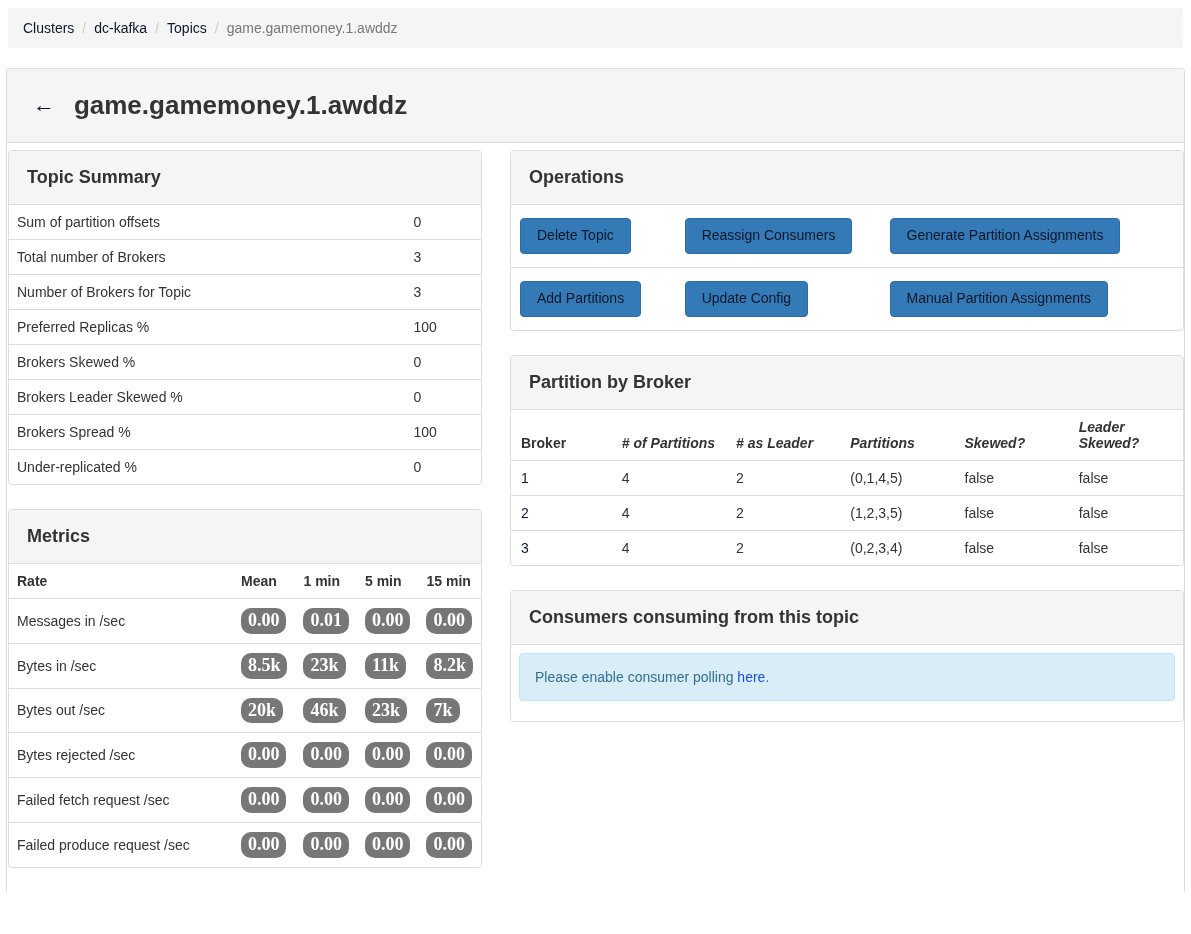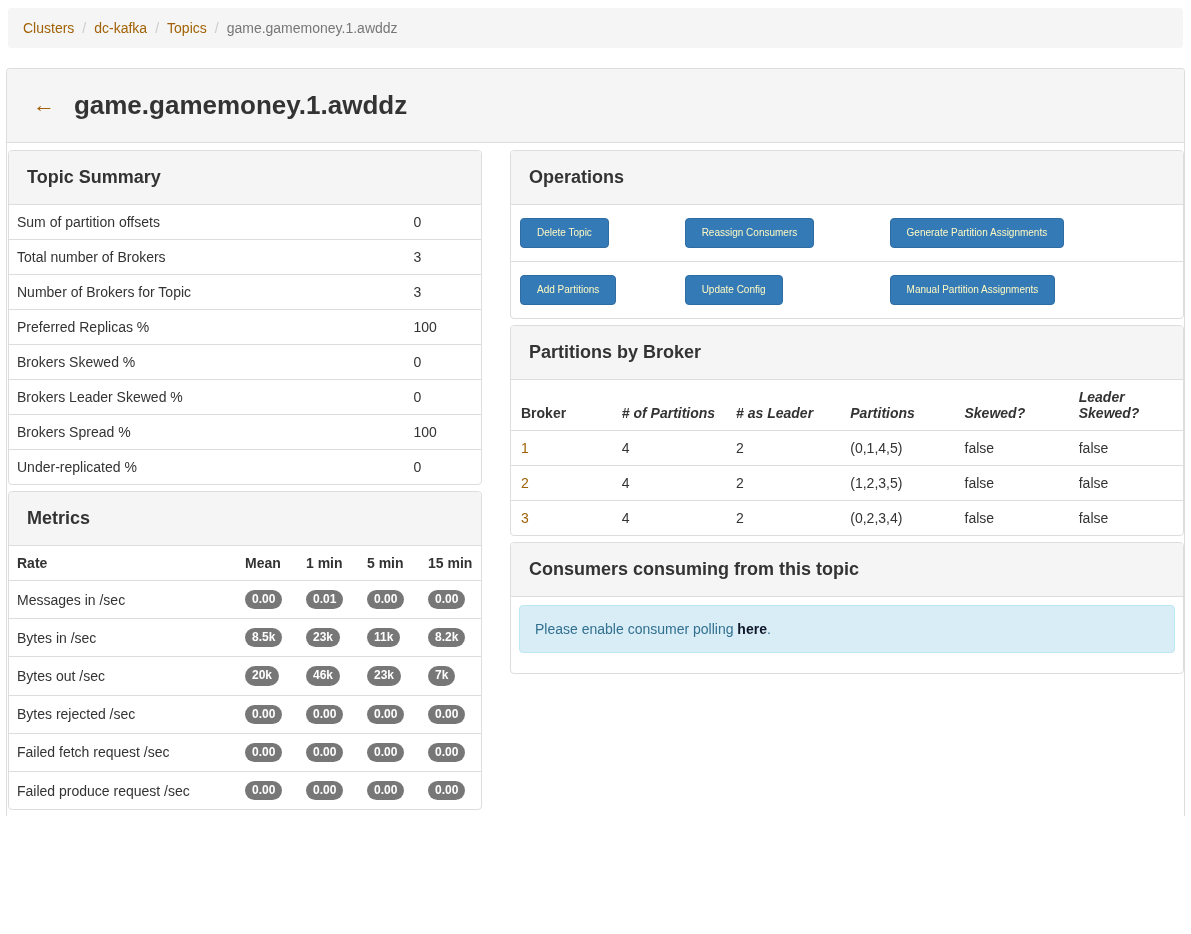--- a/index.html
+++ b/index.html
@@ -3,21 +3,21 @@
 <meta charset="utf-8">
 <style>
   * { box-sizing: border-box; }
   html, body { margin:0; padding:0; }
   body {
     width:1191px; height:934px; overflow:hidden;
     background:#ffffff;
     font-family:"Liberation Sans", sans-serif;
     font-size:14px; color:#333;
   }
-  a { color:#a16207; text-decoration:none; cursor:pointer; }
+  a { color:#0f172a; text-decoration:none; cursor:pointer; }
 
   
   .breadcrumb {
     margin:8px; padding:12px 15px;
     background:#f5f5f5; border-radius:4px;
     list-style:none;
   }
   .breadcrumb .sep { color:#ccc; margin:0 8px; }
   .breadcrumb .active { color:#777; }
 
@@ -37,21 +37,21 @@
   .back-arrow { font-size:22px; margin-right:15px; vertical-align:2px; }
   .page-title { font-size:26px; font-weight:bold; color:#333; }
 
   .outer-body { display:flex; gap:28px; padding:7px 0 0 1px; }
   .col-left  { width:474px; flex:none; }
   .col-right { flex:1; min-width:0; }
 
   
   .panel {
     border:1px solid #ddd; border-radius:4px;
-    background:#fff; margin-bottom:6px;
+    background:#fff; margin-bottom:24px;
   }
   .panel-heading {
     background:#f5f5f5;
     padding:16px 18px;
     border-bottom:1px solid #ddd;
     border-radius:3px 3px 0 0;
   }
   .panel-title { font-size:18px; font-weight:bold; color:#333; }
   .panel-body { padding:8px; }
 
@@ -59,46 +59,47 @@
   th, td { padding:9px 8px; text-align:left; border-top:1px solid #ddd; vertical-align:middle; }
   thead th { vertical-align:bottom; font-weight:bold; border-top:none; }
   table.flush tbody tr:first-child td { border-top:none; }
 
   .summary-val { width:16%; }
 
   
   .metrics-table th.vcol { width:61px; }
   .badge {
     display:inline-block; min-width:10px;
-    padding:3px 7px; font-size:12px; font-weight:bold; line-height:1.1;
+    padding:3px 7px; font-size:18px; font-weight:bold; line-height:1.1;
     color:#fff; background:#777; border-radius:10px; text-align:center;
     white-space:nowrap;
+    font-family:Liberation Serif, serif;
   }
 
   
   .ops-table td { padding:13px 9px; }
   .ops-c1 { width:24.5%; } .ops-c2 { width:30.5%; } .ops-c3 { width:45%; }
   .btn {
     display:inline-block;
-    background:#337ab7; border:1px solid #2e6da4; color:#fef9c3;
-    padding:7px 16px; font-size:10px; line-height:1.42;
+    background:#337ab7; border:1px solid #2e6da4; color:#0f172a;
+    padding:7px 16px; font-size:14px; line-height:1.42;
     border-radius:4px; cursor:pointer; text-align:right;
     font-family:inherit; white-space:nowrap;
   }
 
   
   .pbb-table th, .pbb-table td { padding:9px 10px; }
   .pbb-c1 { width:15%; } .pbb-c { width:17%;font-style:italic; }
 
   
   .alert-info {
     background:#d9edf7; border:1px solid #bce8f1; color:#31708f;
     padding:15px; border-radius:4px; margin-bottom:12px;
   }
-  .alert-info a { color:#0f172a; font-weight:bold; }
+  .alert-info a { color:#1d4ed8; font-weight:normal; }
 </style>
 </head>
 <body>
 
 <div class="breadcrumb">
   <a>Clusters</a><span class="sep">/</span><a>dc-kafka</a><span class="sep">/</span><a>Topics</a><span class="sep">/</span><span class="active">game.gamemoney.1.awddz</span>
 </div>
 
 <div class="outer-panel">
   <div class="outer-heading">
@@ -231,21 +232,21 @@
               <td class="ops-c1"><button class="btn">Add Partitions</button></td>
               <td class="ops-c2"><button class="btn">Update Config</button></td>
               <td class="ops-c3"><button class="btn">Manual Partition Assignments</button></td>
             </tr>
           </tbody>
         </table>
       </div>
 
       <div class="panel">
         <div class="panel-heading">
-          <span class="panel-title">Partitions by Broker</span>
+          <span class="panel-title">Partition by Broker</span>
         </div>
         <table class="pbb-table">
           <thead>
             <tr>
               <th class="pbb-c1">Broker</th>
               <th class="pbb-c"># of Partitions</th>
               <th class="pbb-c"># as Leader</th>
               <th class="pbb-c">Partitions</th>
               <th class="pbb-c">Skewed?</th>
               <th class="pbb-c">Leader Skewed?</th>

